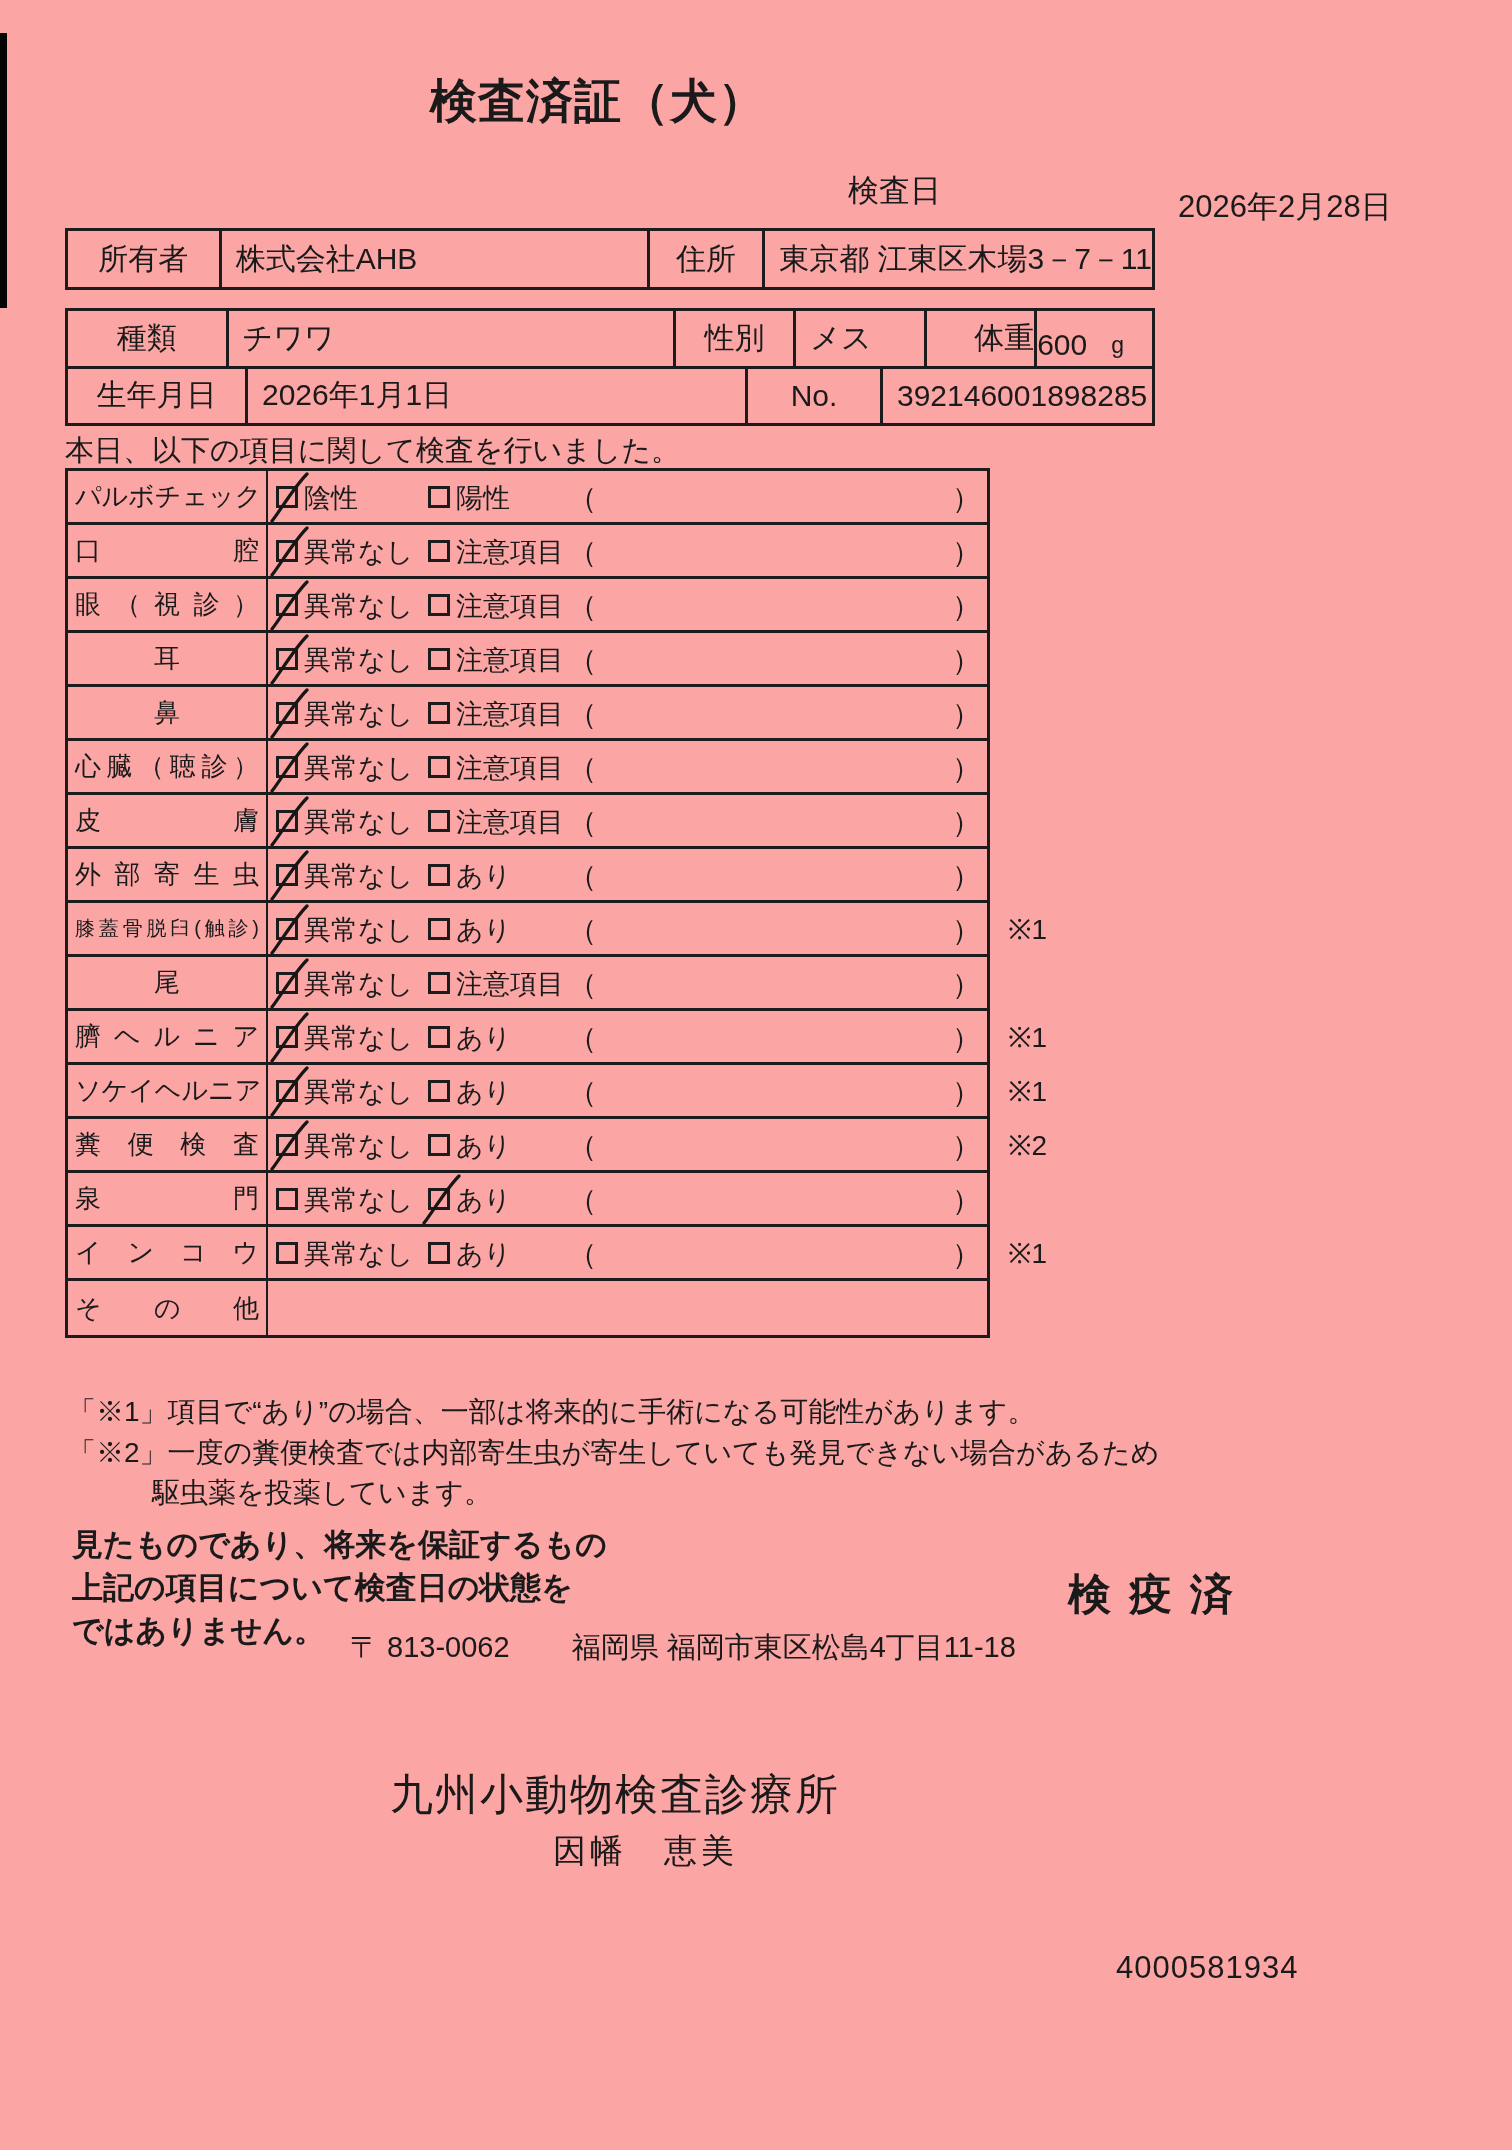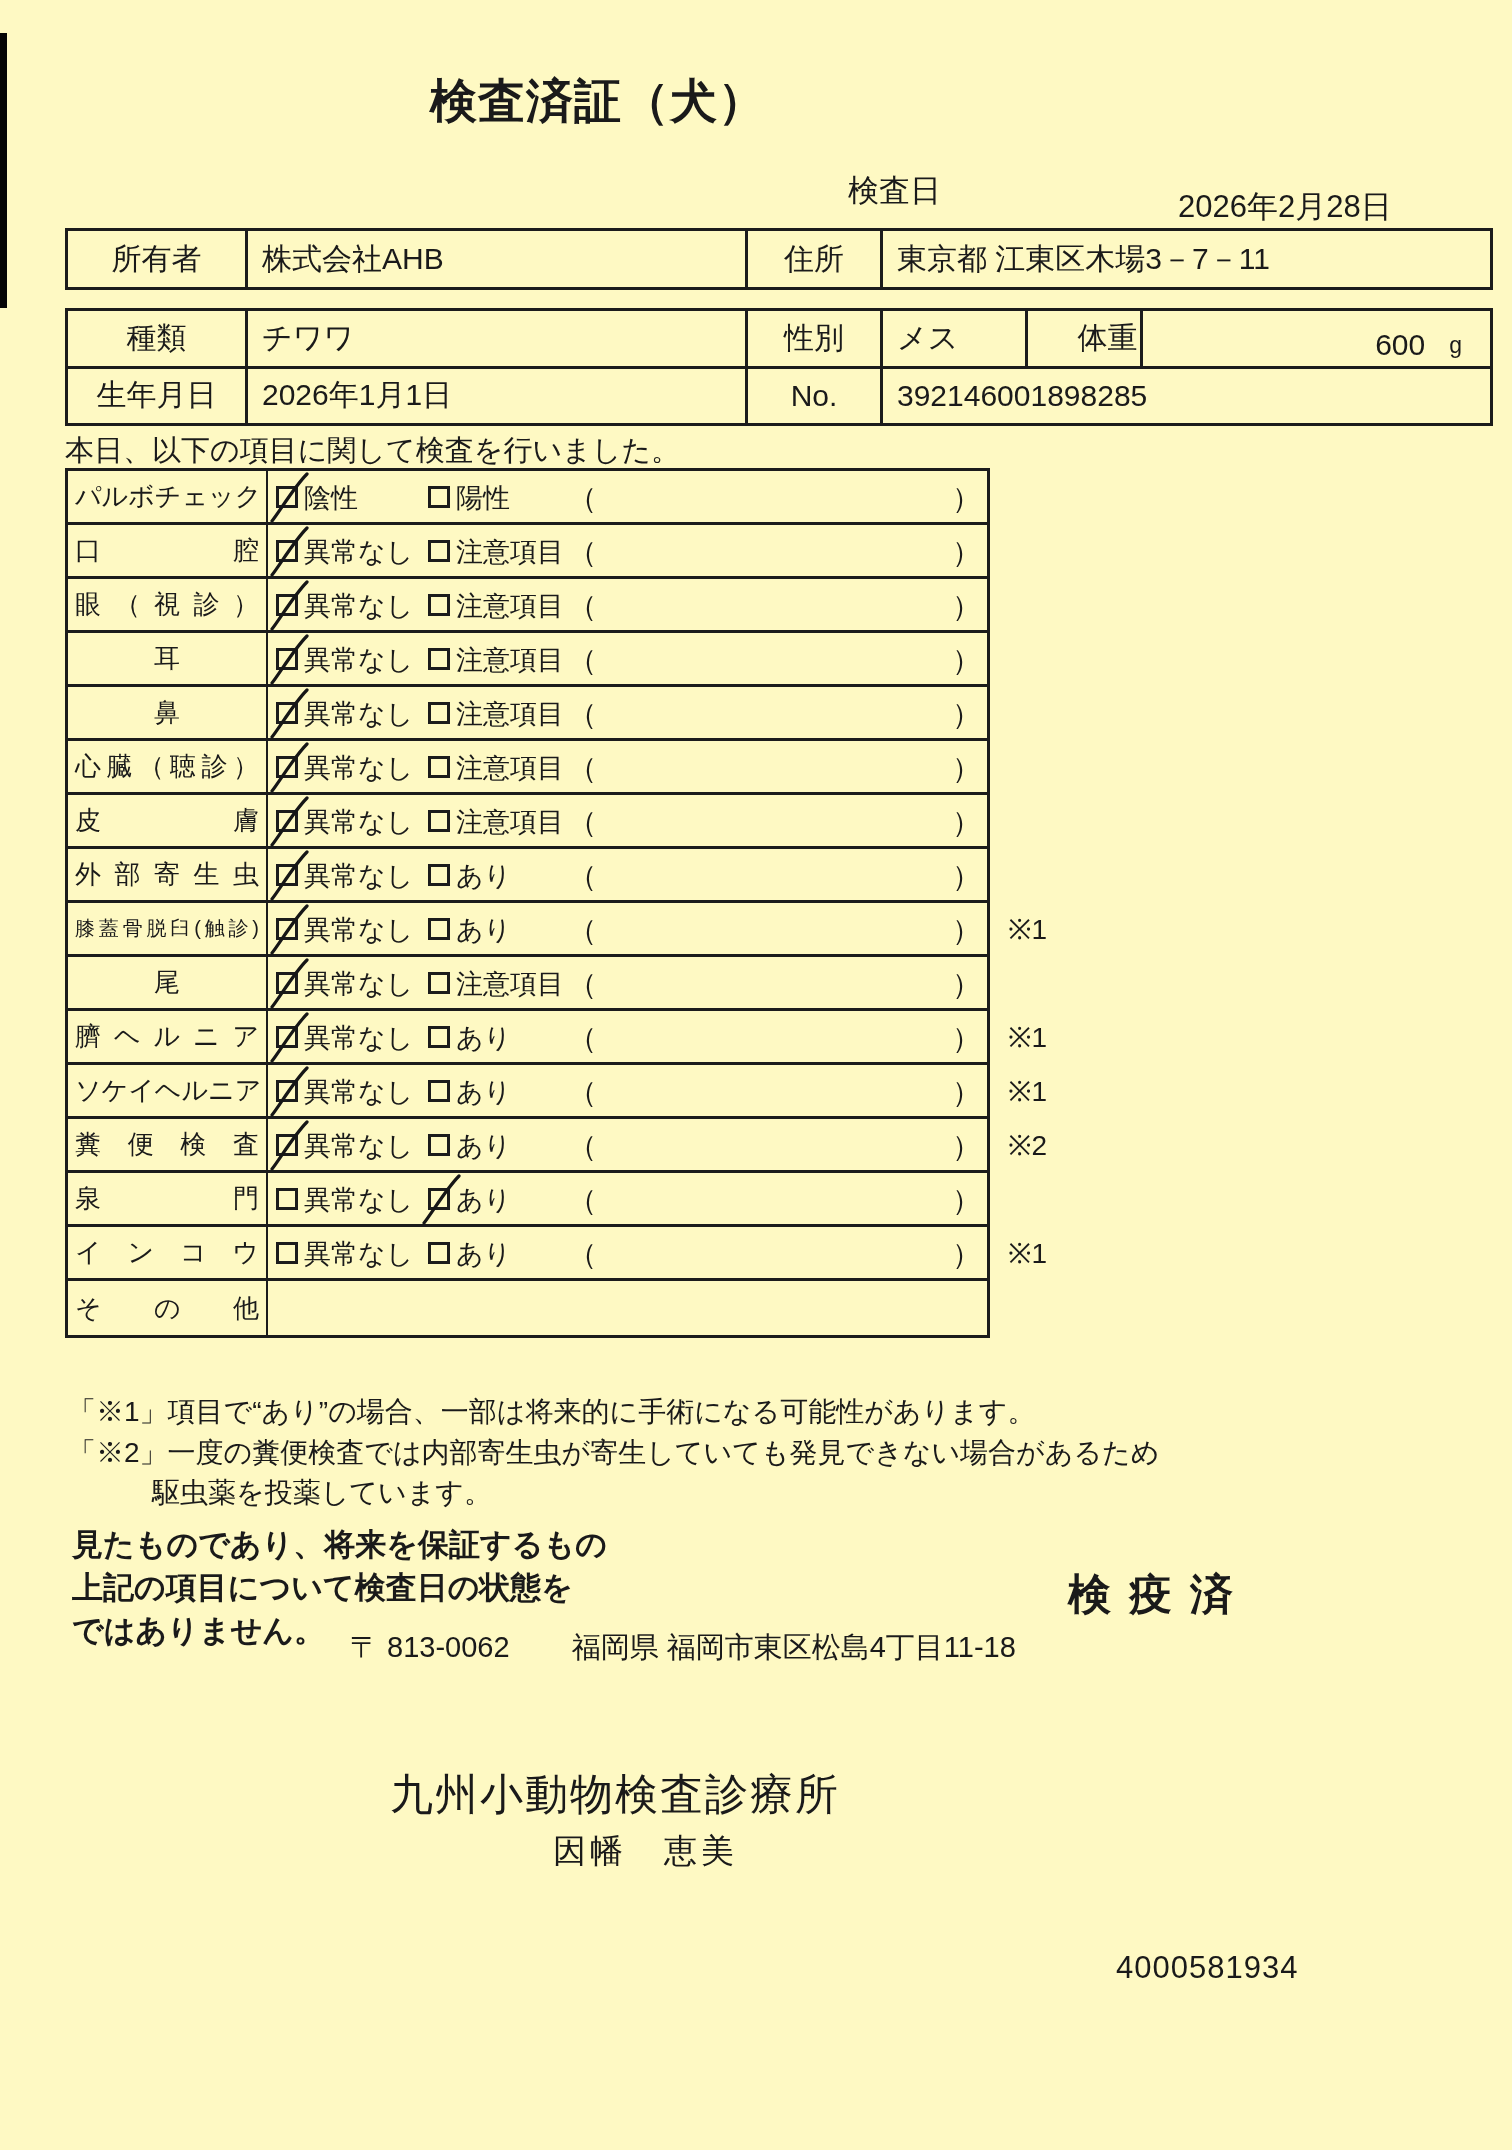--- a/index.html
+++ b/index.html
@@ -1,26 +1,26 @@
 <!DOCTYPE html>
 <html><head>
 <meta charset="utf-8">
 <style>
   * { margin:0; padding:0; box-sizing:border-box; }
   body { background:#e8e8e8; font-family:"Liberation Sans", sans-serif; color:#1a1a1a; }
-  .page { position:relative; width:1512px; height:2150px; background:#fef9c3; overflow:hidden; margin:0 auto; }
+  .page { position:relative; width:1512px; height:2150px; background:#fca5a5; overflow:hidden; margin:0 auto; }
 
   .artifact-strip { position:absolute; left:0; top:33px; width:7px; height:275px; background:#050505; }
 
   .doc-title { position:absolute; left:430px; top:70px; font-size:47px; font-weight:700; letter-spacing:1px; white-space:nowrap; }
 
   .insp-date-label { position:absolute; left:848px; top:170px; font-size:31px; }
   .insp-date-value { position:absolute; left:1178px; top:186px; font-size:31px; }
 
-  .tbl { position:absolute; left:65px; width:1428px; border:3px solid #1c1c1c; display:flex; }
+  .tbl { position:absolute; left:65px; width:1090px; border:3px solid #1c1c1c; display:flex; }
   .t1 { top:228px; height:62px; }
   .t2 { top:308px; height:118px; flex-direction:column; }
   .t2-row { display:flex; flex:1; }
   .t2-row.first { border-bottom:3px solid #1c1c1c; }
   .cell { display:flex; align-items:center; font-size:30px; border-right:3px solid #1c1c1c; white-space:nowrap; overflow:visible; }
   .cell.last { border-right:none; }
   .cell.lbl { justify-content:center; }
   .cell.val { padding-left:14px; }
   .w180{width:180px;} .w500{width:500px;} .w135{width:135px;} .w145{width:145px;} .w115{width:115px;padding-left:47px;} .wrest{flex:1;}
   .weight-val { justify-content:flex-end; padding-right:28px; align-items:center; padding-top:14px; }

